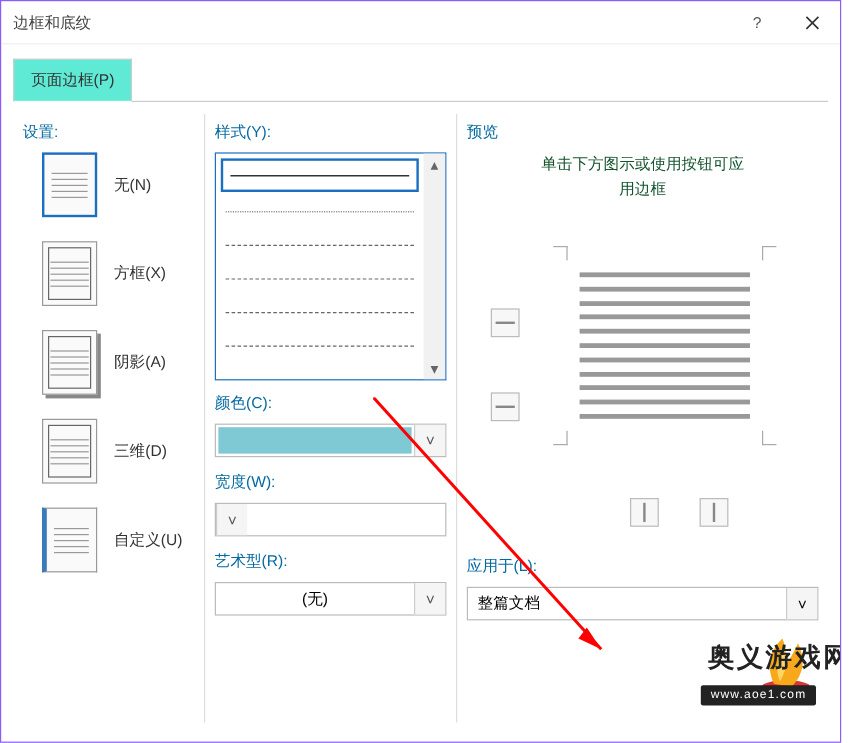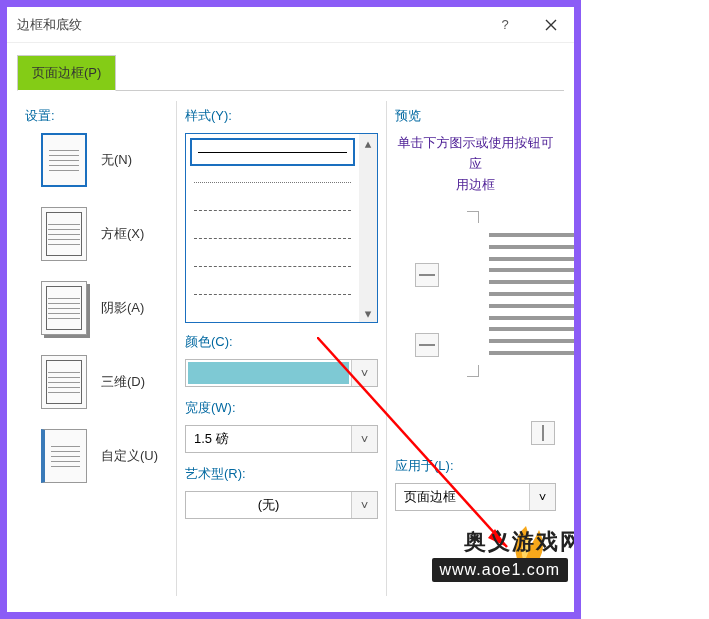--- a/index.html
+++ b/index.html
@@ -1,23 +1,23 @@
 <!DOCTYPE html>
 <html><head>
 <meta charset="utf-8">
 <style>
   * { box-sizing: border-box; margin: 0; padding: 0; font-family: "Microsoft YaHei", sans-serif; font-size: 13px; }
   body { background: #fff; }
-  .window { width: 581px; height: 619px; border: 7px solid #8b5cf6; background: #fff; position: relative; overflow: hidden; }
+  .window { width: 701px; height: 619px; border: 1px solid #8b5cf6; background: #fff; position: relative; overflow: hidden; }
   .titlebar { height: 36px; display: flex; align-items: center; padding: 0 0 0 10px; border-bottom: 1px solid #eee; }
   .titlebar .title { flex: 1; color: #444; }
   .titlebar .btn { width: 46px; height: 36px; display: flex; align-items: center; justify-content: center; color: #555; }
   .tabs { display: flex; padding: 12px 10px 0 10px; gap: 0; }
   .tab { padding: 8px 14px; border: 1px solid transparent; color: #333; }
-  .tab.active { border: 1px solid #ccc; border-bottom-color: #fff; background: #84cc16; position: relative; z-index: 2; }
+  .tab.active { border: 1px solid #ccc; border-bottom-color: #fff; background: #5eead4; position: relative; z-index: 2; }
   .tabstrip-border { border-bottom: 1px solid #ccc; margin: -1px 10px 0 10px; position: relative; z-index: 1; }
   .content { display: flex; padding: 10px 10px 0 10px; gap: 0; height: calc(100% - 100px); }
   .col { padding: 0 8px; }
   .col.settings { width: 160px; border-right: 1px solid #ddd; }
   .col.mid { width: 210px; border-right: 1px solid #ddd; }
   .col.right { flex: 1; }
   .label { color: #0369a1; margin-bottom: 8px; margin-top: 6px; }
   .setting-row { display: flex; align-items: center; gap: 14px; margin-bottom: 20px; padding-left: 16px; }
   .setting-icon { width: 46px; height: 54px; border: 1px solid #999; background: #fafafa; position: relative; display: flex; flex-direction: column; justify-content: center; gap: 4px; padding: 6px; }
   .setting-icon.sel { border: 2px solid #1a6fbf; }
@@ -32,21 +32,21 @@
   .style-line.dotted { border-top: 1px dotted #777; }
   .style-line.dashed { border-top: 1px dashed #666; }
   .scroll { position: absolute; right: 0; top: 0; bottom: 0; width: 18px; background: #f1f1f1; display: flex; flex-direction: column; }
   .scroll .arr { height: 18px; display: flex; align-items: center; justify-content: center; color: #666; }
   .scroll .track { flex: 1; }
   .dropdown { display: flex; border: 1px solid #bbb; height: 28px; margin-bottom: 12px; }
   .dropdown .val { flex: 1; display: flex; align-items: center; padding: 0 8px; }
   .dropdown .dd { width: 26px; border-left: 1px solid #ccc; display: flex; align-items: center; justify-content: center; background: #f5f5f5; color: #555; }
   .color-swatch { flex: 1; background: #7ec9d4; margin: 2px; }
   .preview-box { position: relative; height: 320px; }
-  .preview-hint { text-align: center; color: #4c1d95; margin-top: 6px; line-height: 1.6; }
+  .preview-hint { text-align: center; color: #14532d; margin-top: 6px; line-height: 1.6; }
   .page-preview { position: absolute; left: 80px; top: 86px; width: 170px; height: 150px; }
   .page-preview .corner { position: absolute; width: 12px; height: 12px; border-color: #aaa; border-style: solid; }
   .page-preview .tl { left: -8px; top: -8px; border-width: 0 0 1px 1px; transform: rotate(180deg);}
   .page-preview .tr { right: -8px; top: -8px; border-width: 0 1px 1px 0; transform: rotate(180deg);}
   .page-preview .bl { left: -8px; bottom: -8px; border-width: 1px 0 0 1px; transform: rotate(180deg);}
   .page-preview .br { right: -8px; bottom: -8px; border-width: 1px 1px 0 0; transform: rotate(180deg);}
   .txtlns { position: absolute; inset: 14px; display: flex; flex-direction: column; justify-content: space-between; }
   .txtlns div { height: 4px; background: #999; }
   .edge-btn { position: absolute; width: 24px; height: 24px; border: 1px solid #bbb; background: #f7f7f7; display: flex; align-items: center; justify-content: center; }
   .edge-btn::after { content: ""; position: absolute; background: #888; }
@@ -55,21 +55,21 @@
   .eb-l1 { left: 20px; top: 130px; }
   .eb-l2 { left: 20px; top: 200px; }
   .eb-b1 { left: 136px; top: 288px; }
   .eb-b2 { left: 194px; top: 288px; }
   .apply-drop { display: flex; border: 1px solid #bbb; height: 28px; margin-top: 4px; }
   .apply-drop .val { flex: 1; display: flex; align-items: center; padding: 0 8px; }
   .apply-drop .dd { width: 26px; border-left: 1px solid #ccc; display: flex; align-items: center; justify-content: center; background: #f5f5f5; }
   .arrow-annot { position: absolute; left: 310px; top: 330px; width: 220px; height: 230px; pointer-events: none; }
   .watermark-logo { position: absolute; right: 20px; bottom: 40px; width: 50px; height: 50px; }
   .watermark-text { position: absolute; right: -10px; bottom: 55px; font-size: 22px; font-weight: bold; color: #222; letter-spacing: 2px; }
-  .watermark-url { position: absolute; right: 6px; bottom: 30px; background: #222; color: #fff; padding: 3px 8px; font-size: 16px; letter-spacing: 1px; border-radius: 2px; }
+  .watermark-url { position: absolute; right: 20px; bottom: 30px; background: #222; color: #fff; padding: 3px 8px; font-size: 10px; letter-spacing: 1px; border-radius: 2px; }
 </style>
 </head>
 <body>
 
 <div class="window">
   <div class="titlebar">
     <div class="title">边框和底纹</div>
     <div class="btn">?</div>
     <div class="btn">
       <svg width="12" height="12" viewBox="0 0 12 12">
@@ -175,21 +175,20 @@
       </div>
 
       <div class="label">颜色(C):</div>
       <div class="dropdown">
         <div class="color-swatch"></div>
         <div class="dd">˅</div>
       </div>
 
       <div class="label">宽度(W):</div>
       <div class="dropdown">
-        <div class="val">1.5 磅</div>
         <div class="dd">˅</div>
       </div>
 
       <div class="label">艺术型(R):</div>
       <div class="dropdown">
         <div class="val" style="justify-content:center">(无)</div>
         <div class="dd">˅</div>
       </div>
     </div>
 
@@ -217,23 +216,23 @@
               <div></div>
               <div></div>
           </div>
         </div>
         <div class="edge-btn h eb-l1"></div>
         <div class="edge-btn h eb-l2"></div>
         <div class="edge-btn v eb-b1"></div>
         <div class="edge-btn v eb-b2"></div>
       </div>
 
-      <div class="label" style="margin-top:4px">应用于(L):</div>
+      <div class="label" style="margin-top:16px">应用于(L):</div>
       <div class="apply-drop">
-        <div class="val">页面边框</div>
+        <div class="val">整篇文档</div>
         <div class="dd">˅</div>
       </div>
     </div>
   </div>
 
   <svg class="arrow-annot" viewBox="0 0 220 230">
     <line x1="0" y1="0" x2="190" y2="210" stroke="red" stroke-width="2.5"></line>
     <polygon points="190,210 178,192 171,201" fill="red"></polygon>
   </svg>
 

